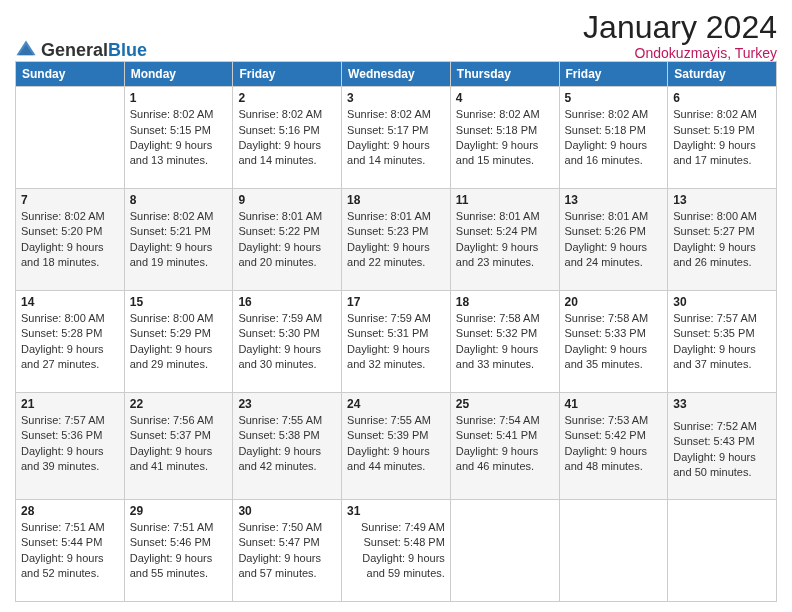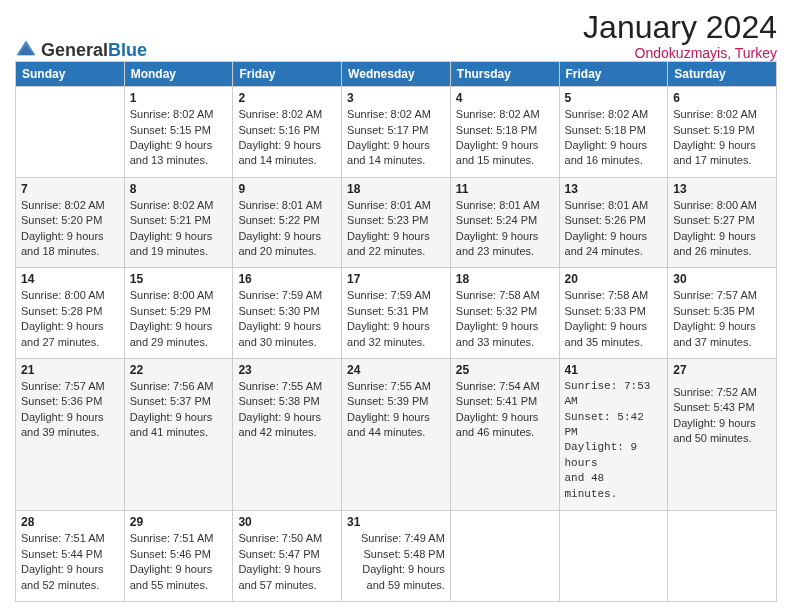--- a/index.html
+++ b/index.html
@@ -300,27 +300,27 @@
           </td>
           <td>
             <span class="day-number">25</span>
             <div class="day-info" style="white-space: pre-line;">Sunrise: 7:54 AM
 Sunset: 5:41 PM
 Daylight: 9 hours
 and 46 minutes.</div>
           </td>
           <td>
             <span class="day-number">41</span>
-            <div class="day-info" style="white-space: pre-line; font-family: Liberation Mono, monospace;">Sunrise: 7:53 AM
+            <div class="day-info" style="white-space: pre-line;">Sunrise: 7:53 AM
 Sunset: 5:42 PM
 Daylight: 9 hours
 and 48 minutes.</div>
           </td>
           <td>
-            <span class="day-number">27</span>
+            <span class="day-number">33</span>
             <div class="day-info" style="white-space: pre-line; margin-top: 8px;">Sunrise: 7:52 AM
 Sunset: 5:43 PM
 Daylight: 9 hours
 and 50 minutes.</div>
           </td>
         </tr>
         <tr class="row-white">
           <td>
             <span class="day-number">28</span>
             <div class="day-info" style="white-space: pre-line;">Sunrise: 7:51 AM

